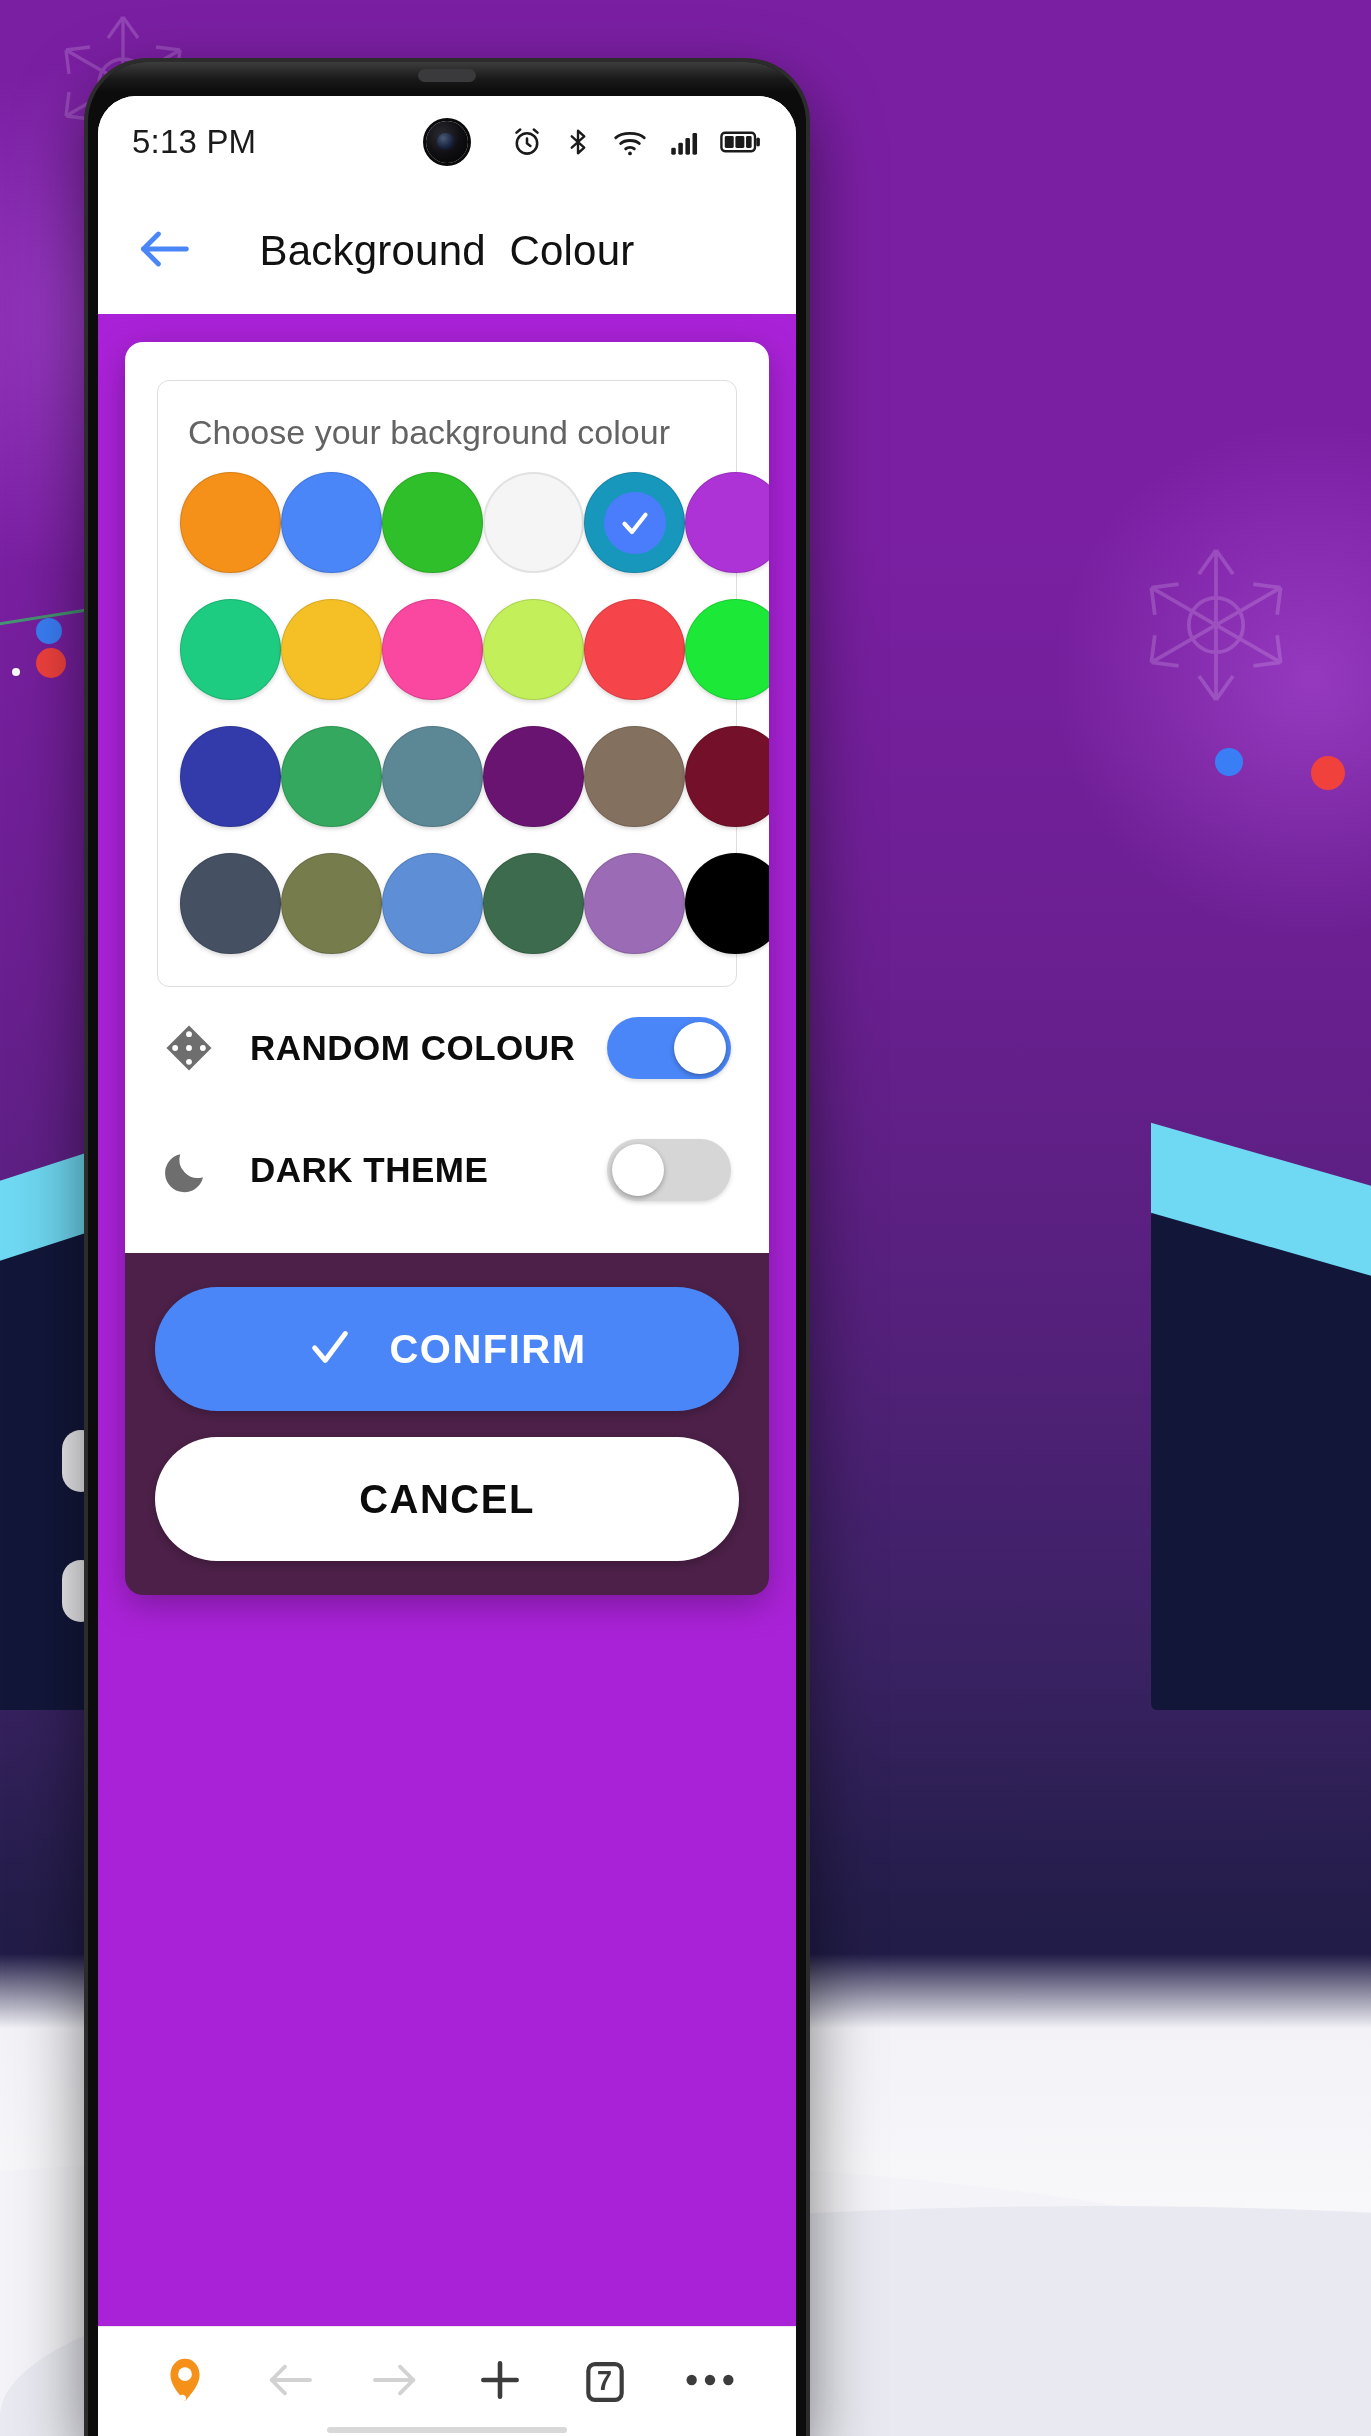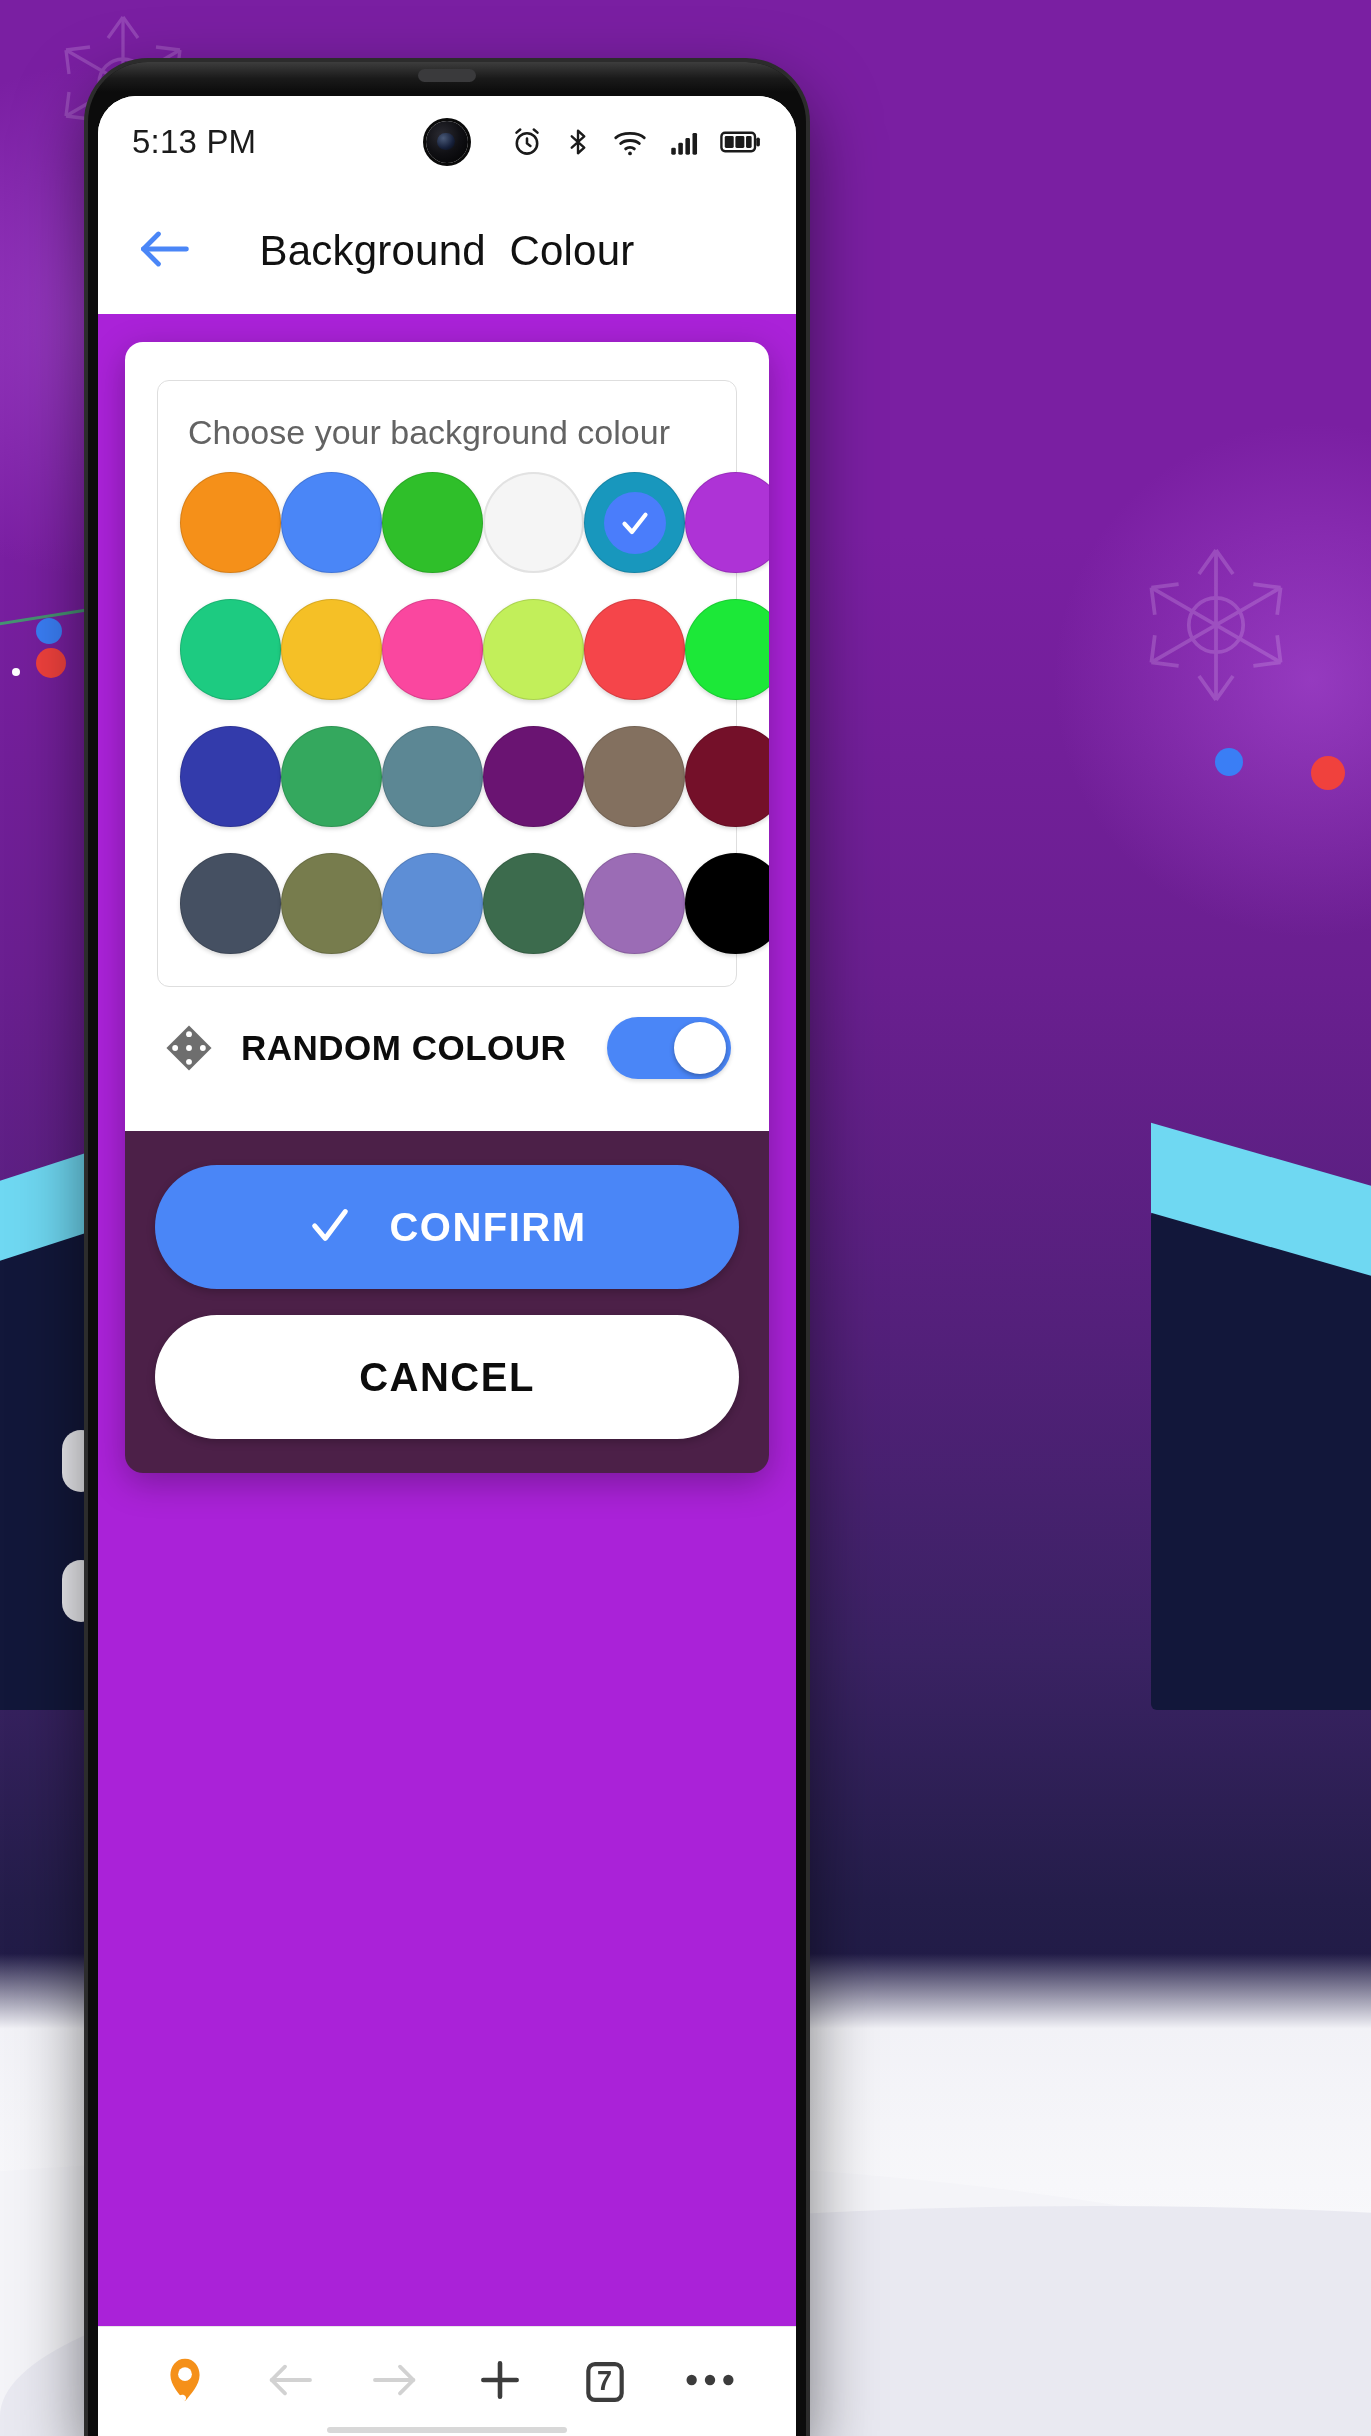--- a/index.html
+++ b/index.html
@@ -168,21 +168,21 @@
   
   .toggle-row{
     display:flex; align-items:center;
     padding:0 6px; height:122px;
   }
   .toggle-icon{
     width:66px; display:flex; align-items:center; justify-content:flex-start;
   }
   .toggle-label{
     font-size:35px; font-weight:bold; color:#0c0c0c;
-    letter-spacing:.5px; margin-left:12px;
+    letter-spacing:.5px; margin-left:21px;
   }
   .switch{
     margin-left:auto;
     width:124px; height:62px; border-radius:31px;
     position:relative; cursor:pointer;
     box-shadow:0 2px 4px rgba(0,0,0,.14);
   }
   .switch.on{ background:#4a86f7; }
   .switch.off{ background:#d6d6d6; }
   .switch .knob{
@@ -399,20 +399,31 @@
                 <circle cx="18.4" cy="12" r="1.35" fill="#ffffff"></circle>
                 <circle cx="12" cy="12" r="1.35" fill="#ffffff"></circle>
               </svg>
             </div>
             <div class="toggle-label">RANDOM COLOUR</div>
             <div class="switch on">
               <div class="knob"></div>
             </div>
           </div>
 
+          <div class="toggle-row">
+            <div class="toggle-icon">
+              <svg width="48" height="48" viewBox="0 0 24 24" fill="#6e6e6e">
+                <path d="M20 15.6 A9.2 9.2 0 0 1 8.6 4.1 A9.6 9.6 0 1 0 20 15.6 Z"></path>
+              </svg>
+            </div>
+            <div class="toggle-label">DARK THEME</div>
+            <div class="switch off">
+              <div class="knob"></div>
+            </div>
+          </div>
         </div>
 
         <div id="dialog-footer">
           <div id="confirm-btn">
             <span>
               <svg width="46" height="46" viewBox="0 0 24 24" fill="none" stroke="#ffffff" stroke-width="2.6" stroke-linecap="round" stroke-linejoin="round">
                 <path d="M4 12.5 L9.5 19 L20 5"></path>
               </svg>
             </span>
             <span id="confirm-label">CONFIRM</span>

